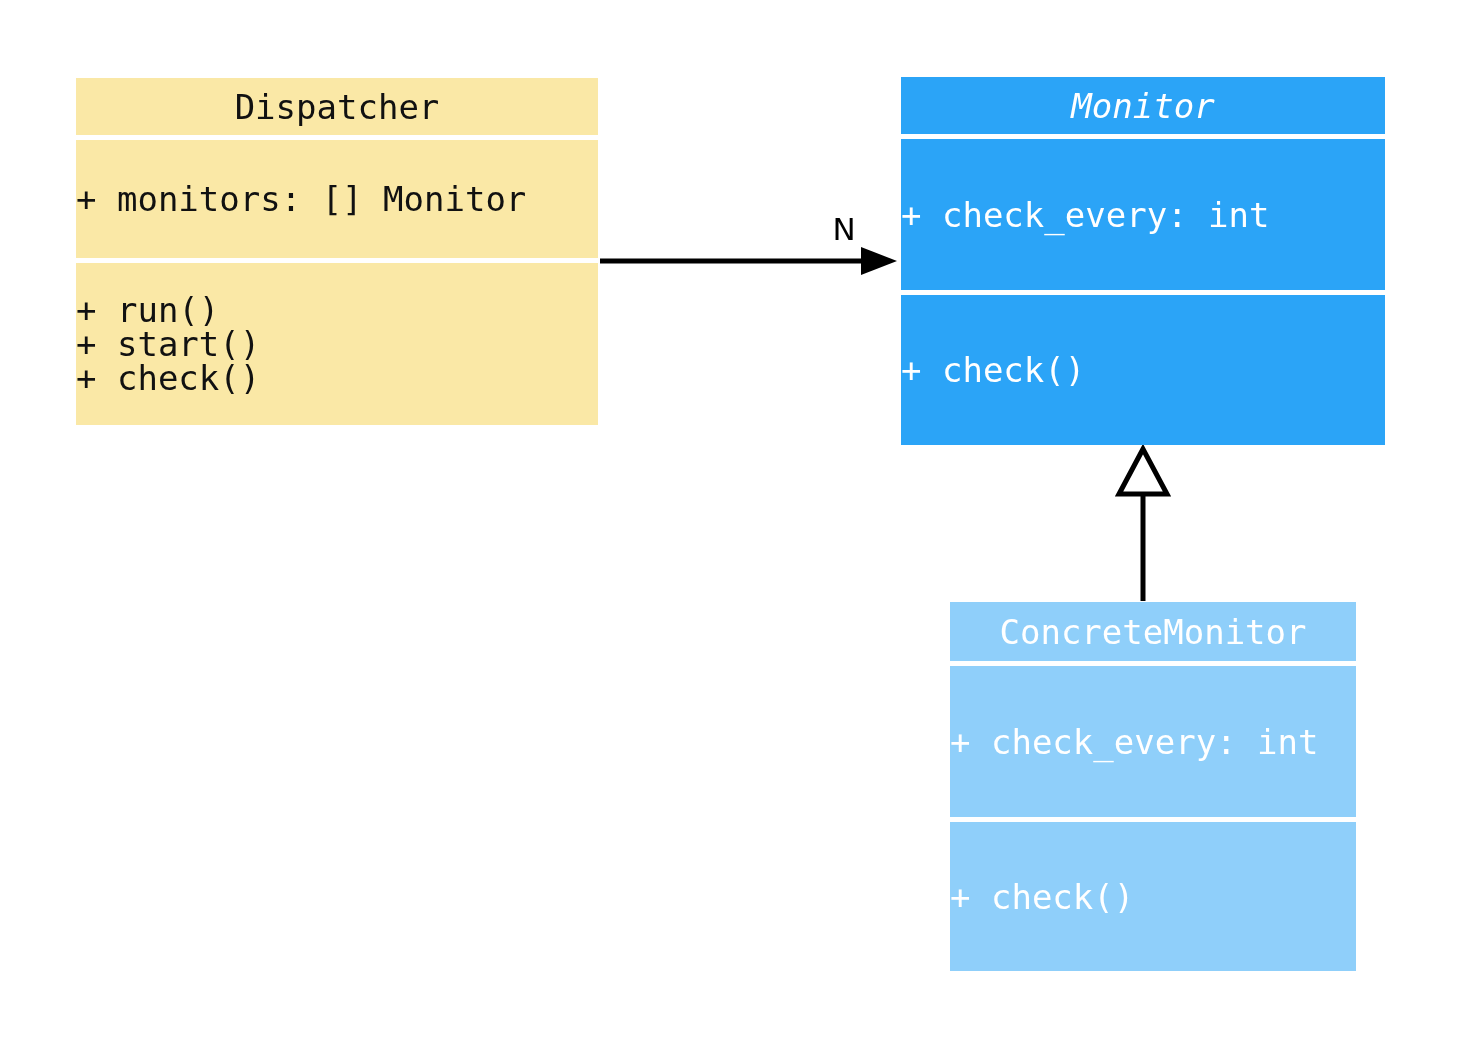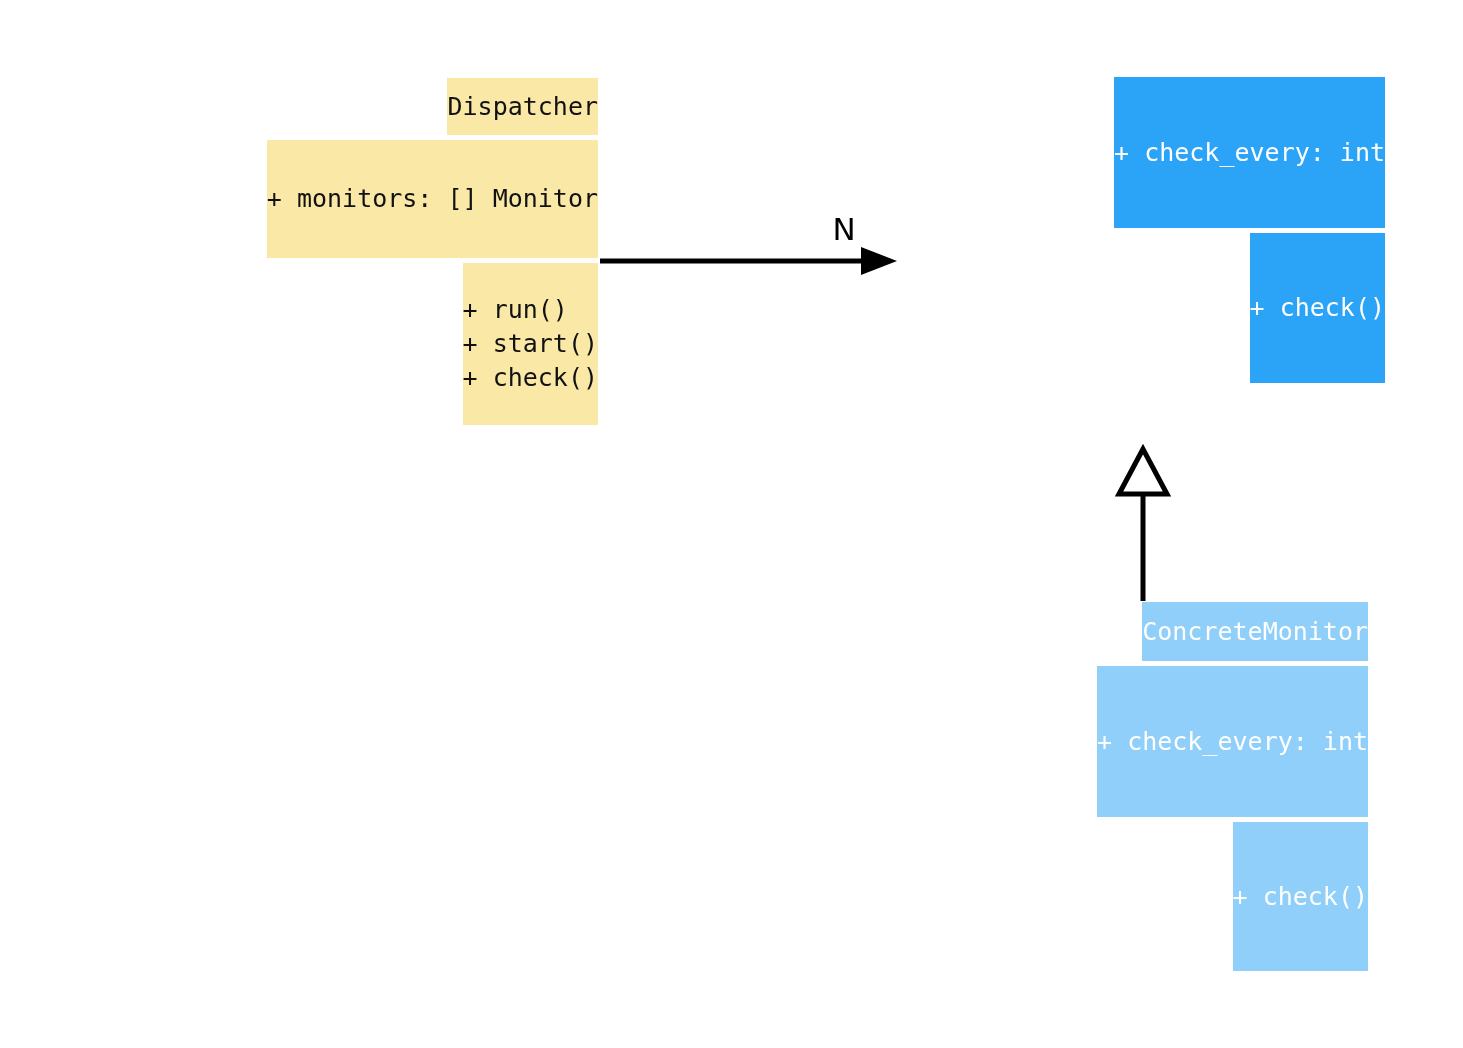--- a/index.html
+++ b/index.html
@@ -22,22 +22,21 @@
     width: 1463px;
     height: 1048px;
     pointer-events: none;
   }
   
   .uml-class {
     position: absolute;
     display: flex;
     flex-direction: column;
     row-gap: 5px;
-    font-size: 25px;
-    align-items: flex-end;
+    font-size: 34px;
   }
   .uml-class .sec {
     flex: 0 0 auto;
     display: flex;
     flex-direction: column;
     justify-content: center;
   }
   .uml-class .sec.title {
     align-items: center;
   }
@@ -54,21 +53,21 @@
   #class-dispatcher .sec.title   { height: 57px; }
   #class-dispatcher .sec.attrs   { height: 118px; }
   #class-dispatcher .sec.methods { height: 162px; }
   
   #class-monitor { left: 901px; top: 77px; width: 484px; }
   #class-monitor .sec { background: #2BA4F7; color: #ffffff; }
   #class-monitor .sec.title   { height: 57px; font-style: italic; }
   #class-monitor .sec.attrs   { height: 151px; }
   #class-monitor .sec.methods { height: 150px; }
   
-  #class-concrete-monitor { left: 931px; top: 602px; width: 437px; }
+  #class-concrete-monitor { left: 950px; top: 602px; width: 406px; }
   #class-concrete-monitor .sec { background: #8FCFFA; color: #ffffff; }
   #class-concrete-monitor .sec.title   { height: 59px; }
   #class-concrete-monitor .sec.attrs   { height: 151px; }
   #class-concrete-monitor .sec.methods { height: 149px; }
   
   .edge-label {
     font-family: "DejaVu Sans", "Liberation Sans", sans-serif;
     font-size: 31px;
     fill: #000000;
   }
@@ -96,20 +95,23 @@
     <div class="member">+ monitors: [] Monitor</div>
   </div>
   <div class="sec members methods">
     <div class="member">+ run()</div>
     <div class="member">+ start()</div>
     <div class="member">+ check()</div>
   </div>
 </div>
 
 <div class="uml-class" id="class-monitor">
+  <div class="sec title">
+    <span>Monitor</span>
+  </div>
   <div class="sec members attrs">
     <div class="member">+ check_every: int</div>
   </div>
   <div class="sec members methods">
     <div class="member">+ check()</div>
   </div>
 </div>
 
 <div class="uml-class" id="class-concrete-monitor">
   <div class="sec title">

